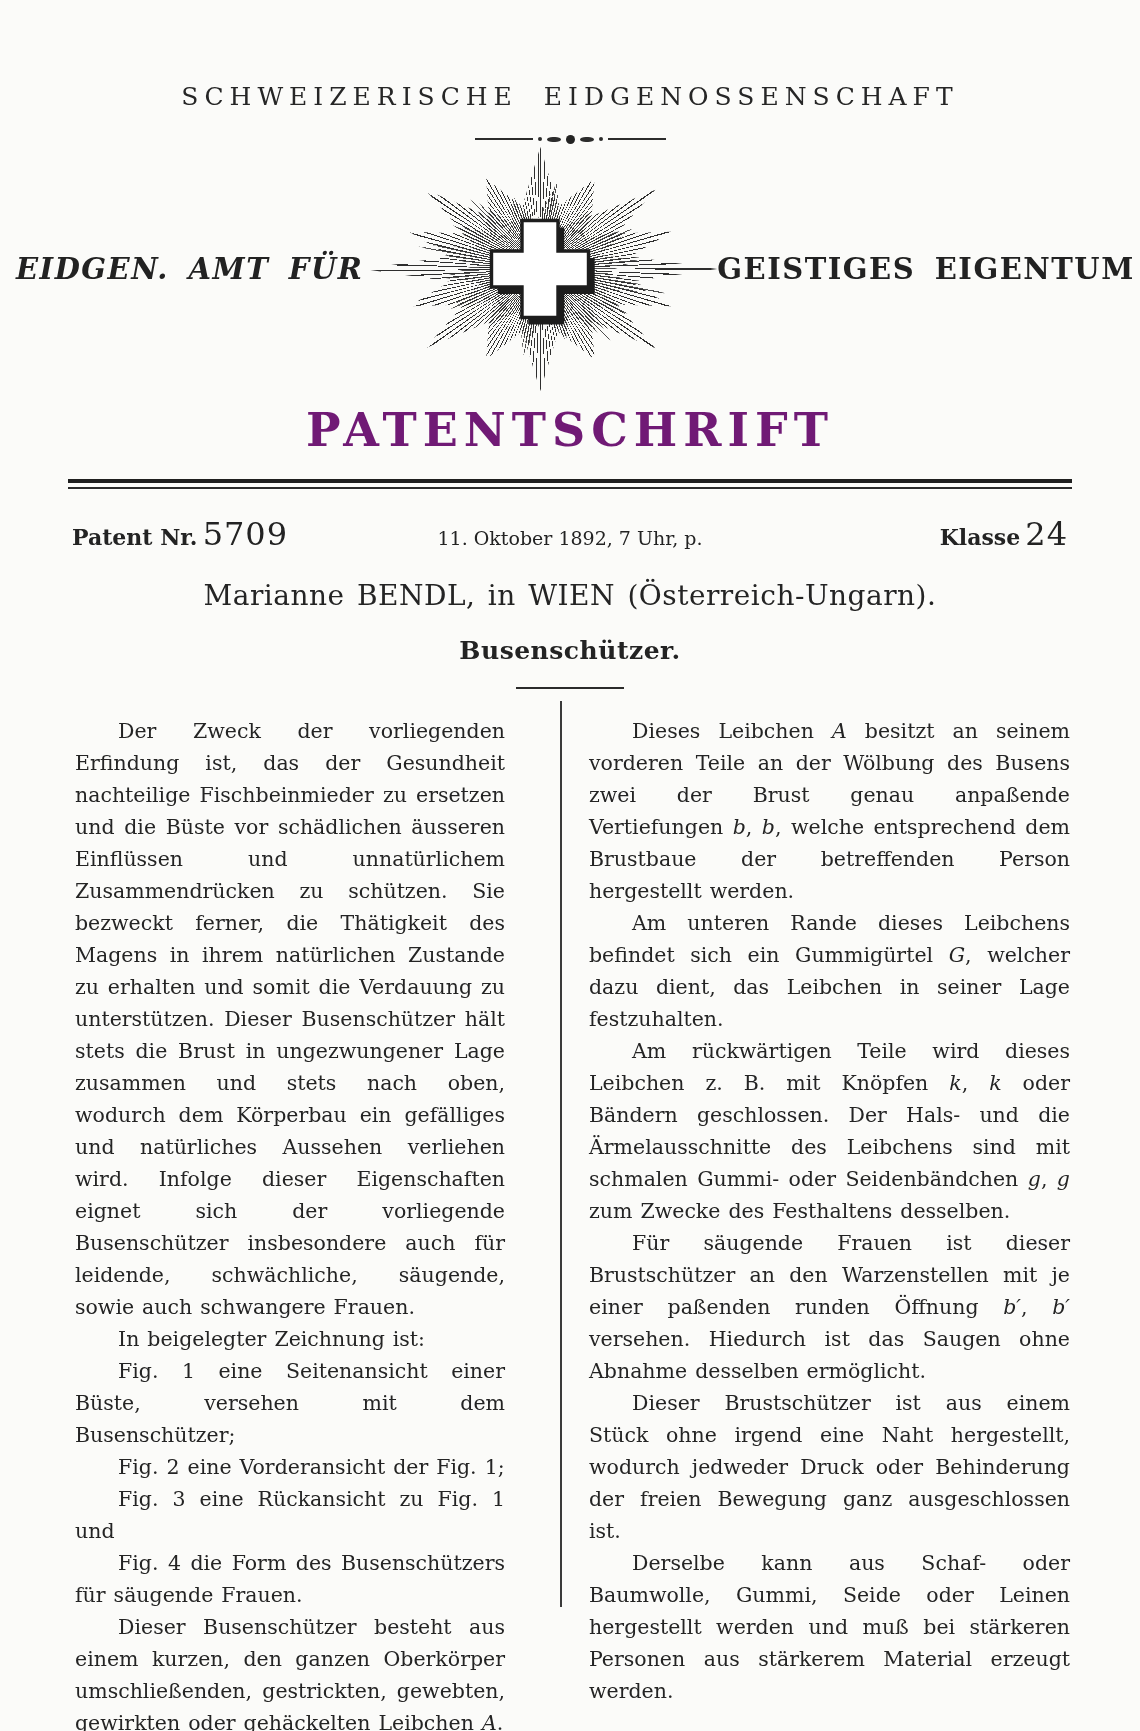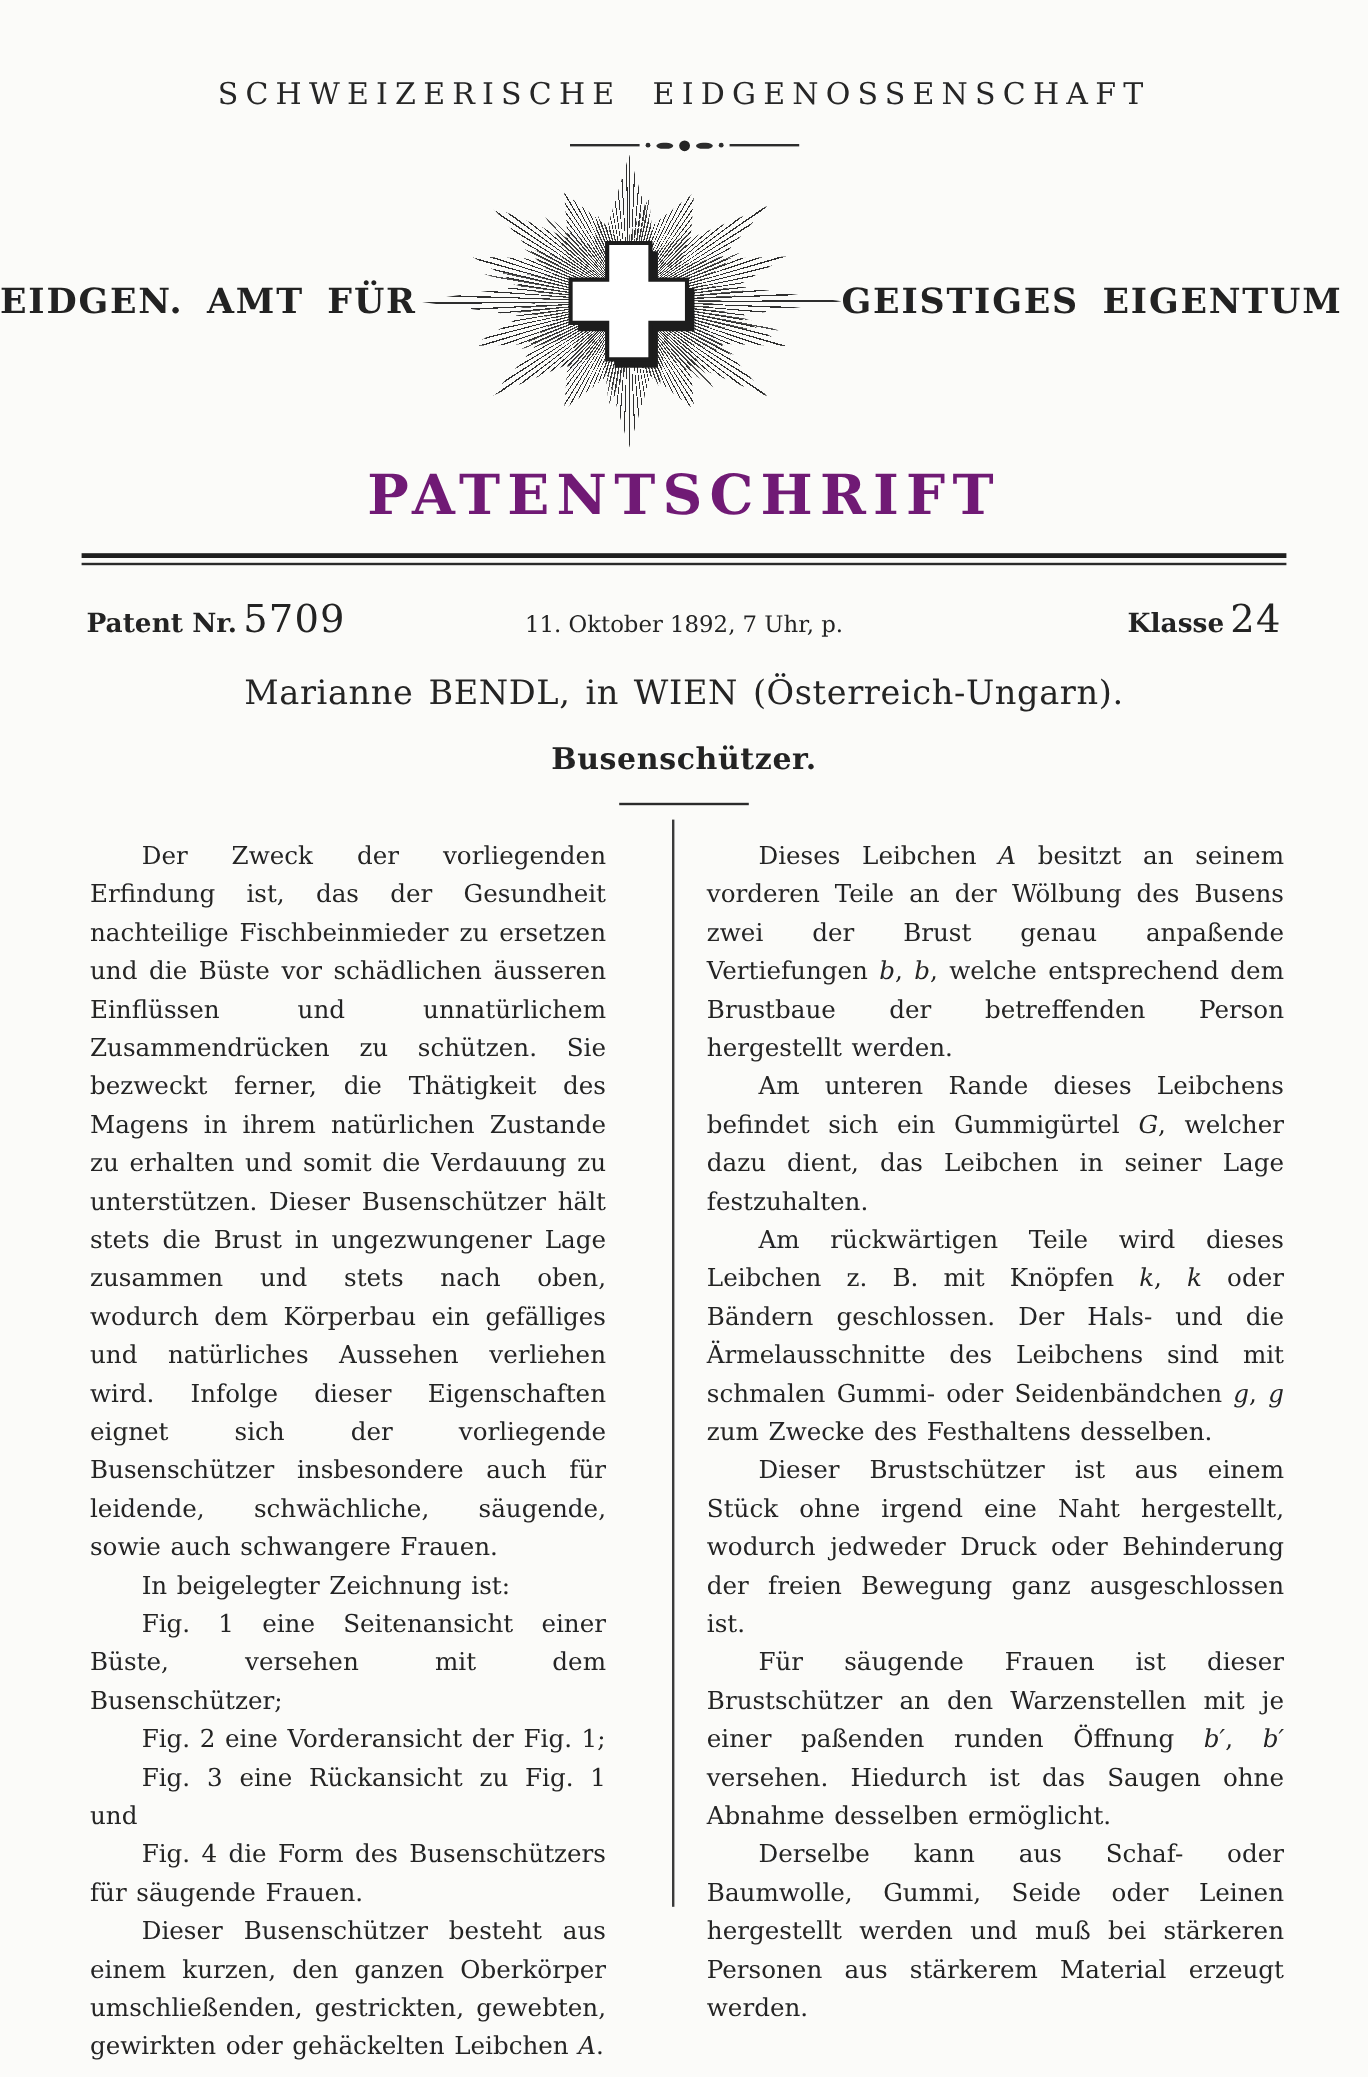--- a/index.html
+++ b/index.html
@@ -13,21 +13,21 @@
     height: 1731px;
     margin: 0 auto;
     background: #fbfbf9;
     color: #232323;
     font-family: "DejaVu Serif", "Liberation Serif", serif;
     overflow: hidden;
   }
 
   
   .confed-title {
-    padding-top: 64px;
+    padding-top: 82px;
     text-align: center;
     font-size: 25px;
     letter-spacing: 6px;
     word-spacing: 12px;
     color: #262626;
     white-space: nowrap;
   }
   .ornament {
     margin-top: 24px;
     display: flex;
@@ -66,21 +66,21 @@
     height: 244px;
   }
   .office-label {
     font-size: 29px;
     font-weight: bold;
     letter-spacing: 1.5px;
     word-spacing: 8px;
     white-space: nowrap;
     color: #222;
   }
-  .office-left  { text-align: center; padding-left: 0; }
+  .office-left  { text-align: center; padding-left: 16px; font-style: italic; }
   .office-right { text-align: center; padding-right: 34px; }
 
   .emblem {
     position: relative;
     width: 354px;
     height: 244px;
   }
   .rays, .rays2 {
     position: absolute;
     inset: 0;
@@ -252,19 +252,19 @@
         <p class="para"><span>Fig. 2 eine Vorderansicht der Fig. 1;</span></p>
         <p class="para"><span>Fig. 3 eine Rückansicht zu Fig. 1 und</span></p>
         <p class="para"><span>Fig. 4 die Form des Busenschützers für säugende Frauen.</span></p>
         <p class="para"><span>Dieser Busenschützer besteht aus einem kurzen, den ganzen Oberkörper umschließenden, gestrickten, gewebten, gewirkten oder gehäckelten Leibchen </span><i>A</i><span>.</span></p>
       </div>
     <div class="col-rule"></div>
     <div class="col-right">
         <p class="para"><span>Dieses Leibchen </span><i>A</i><span> besitzt an seinem vorderen Teile an der Wölbung des Busens zwei der Brust genau anpaßende Vertiefungen </span><i>b</i><span>, </span><i>b</i><span>, welche entsprechend dem Brustbaue der betreffenden Person hergestellt werden.</span></p>
         <p class="para"><span>Am unteren Rande dieses Leibchens befindet sich ein Gummigürtel </span><i>G</i><span>, welcher dazu dient, das Leibchen in seiner Lage festzuhalten.</span></p>
         <p class="para"><span>Am rückwärtigen Teile wird dieses Leibchen z. B. mit Knöpfen </span><i>k</i><span>, </span><i>k</i><span> oder Bändern geschlossen. Der Hals- und die Ärmelausschnitte des Leibchens sind mit schmalen Gummi- oder Seidenbändchen </span><i>g</i><span>, </span><i>g</i><span> zum Zwecke des Festhaltens desselben.</span></p>
+        <p class="para"><span>Für säugende Frauen ist dieser Brustschützer an den Warzenstellen mit je einer paßenden runden Öffnung </span><i>b′</i><span>, </span><i>b′</i><span> versehen. Hiedurch ist das Saugen ohne Abnahme desselben ermöglicht.</span></p>
         <p class="para"><span>Dieser Brustschützer ist aus einem Stück ohne irgend eine Naht hergestellt, wodurch jedweder Druck oder Behinderung der freien Bewegung ganz ausgeschlossen ist.</span></p>
-        <p class="para"><span>Für säugende Frauen ist dieser Brustschützer an den Warzenstellen mit je einer paßenden runden Öffnung </span><i>b′</i><span>, </span><i>b′</i><span> versehen. Hiedurch ist das Saugen ohne Abnahme desselben ermöglicht.</span></p>
         <p class="para"><span>Derselbe kann aus Schaf- oder Baumwolle, Gummi, Seide oder Leinen hergestellt werden und muß bei stärkeren Personen aus stärkerem Material erzeugt werden.</span></p>
       </div>
   </div>
 
 </div>
 
 </body></html>

